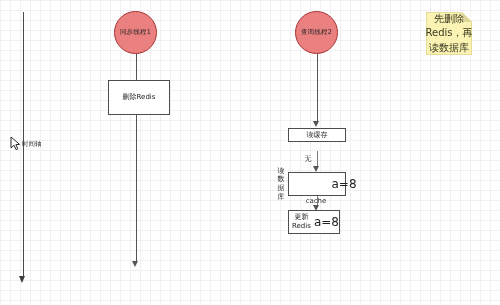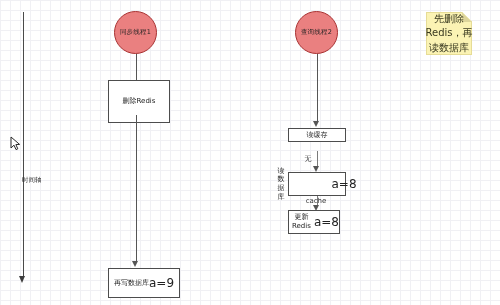--- a/index.html
+++ b/index.html
@@ -85,21 +85,20 @@
     border-left:3.8px solid transparent;
     border-right:3.8px solid transparent;
     border-top:7px solid #3d3d3d;
   }
   #timeline-label{
     position:absolute;
     left:22px;top:140px;
     font-size:6.5px;
     color:#2f2f2f;
     white-space:nowrap;
-    margin-top:36px;
   }
   #cursor{
     position:absolute;
     left:10px;top:136px;
     width:12px;height:16px;
   }
 
   
   #sticky{
     position:absolute;
@@ -144,31 +143,27 @@
     <path d="M1 1 L1 12 L4 9.2 L6 13.6 L7.8 12.8 L5.9 8.6 L9.6 8.4 Z" fill="#ffffff" stroke="#2b2b2b" stroke-width="1" stroke-linejoin="round"></path>
   </svg>
 
   <div class="node circle" style="left:114px;top:11px;width:43px;height:43px;">
     <span class="l1">同步线</span>
     <span class="l2">程1</span>
   </div>
 
   <div class="vline" style="left:135.5px;top:54px;height:26px;"></div>
 
-  <div class="node box" style="left:108px;top:80px;width:62px;height:43px;">
+  <div class="node box" style="left:108px;top:80px;width:62px;height:35px;">
     <span class="l1">删除Redis</span>
   </div>
 
   <div class="vline" style="left:135.5px;top:115px;height:147px;"></div>
   <div class="arrowhead" style="left:132px;top:261px;"></div>
 
-  <div class="node box" style="left:108px;top:268px;width:72px;height:30px;">
-    <span class="l1">再写数据库</span>
-    <span class="l2">a=9</span>
-  </div>
 
   <div class="node circle" style="left:295px;top:11px;width:43px;height:43px;">
     <span class="l1">查询线</span>
     <span class="l2">程2</span>
   </div>
 
   <div class="vline" style="left:316.5px;top:54px;height:68px;"></div>
   <div class="arrowhead" style="left:313px;top:121px;"></div>
 
   <div class="node box" style="left:288px;top:128px;width:58px;height:14px;">

